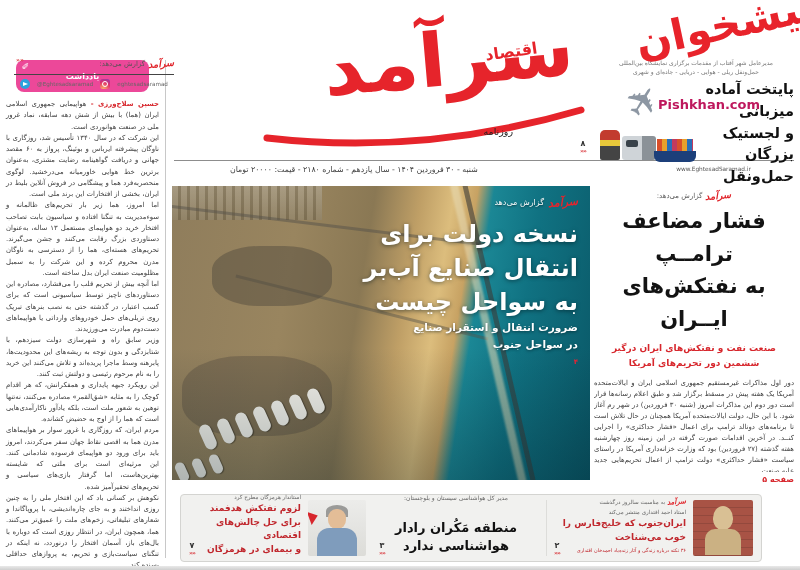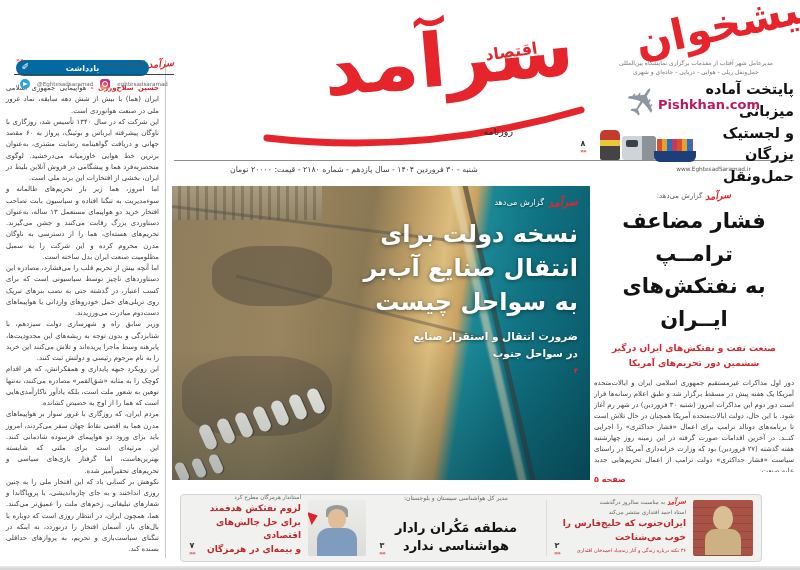--- a/index.html
+++ b/index.html
@@ -3,21 +3,21 @@
 <meta charset="utf-8">
 <style>
   * { margin:0; padding:0; box-sizing:border-box; }
   html,body { width:800px; height:570px; background:#fff; overflow:hidden;
               font-family:"DejaVu Sans", sans-serif; }
   .abs { position:absolute; }
   #page { position:relative; width:800px; height:570px; background:#fff; direction:rtl; }
 
   
   #note-col { left:6px; top:60px; width:153px; }
-  .note-badge { margin:0 10px; height:16px; background:#0369a1; border-radius:8px;
+  .note-badge { margin:0 10px; height:32px; background:#ec4899; border-radius:8px;
     color:#fff; font-size:8px; font-weight:bold; display:flex; align-items:center; justify-content:center; position:relative; }
   .note-badge .pencil { position:absolute; left:6px; top:1px; color:#fff; font-size:9px; transform:rotate(-90deg); }
   .note-head { margin-top:7px; font-size:11.5px; font-weight:bold; color:#111; text-align:center; line-height:1.45; }
   .note-body { margin-top:7px; font-size:6.9px; line-height:1.63; color:#3a3a3a; text-align:justify; white-space:pre-line; }
   .note-byline { color:#d7262c; font-weight:bold; }
 
   .vdiv { left:165px; top:60px; width:1px; height:498px; background:#c8c8c8; }
 
   
   #fish { right:626px; top:58px; width:160px; text-align:center; }
@@ -78,30 +78,30 @@
   .road2 { position:absolute; left:-10px; top:38px; width:330px; height:3px; background:#55514a; opacity:.5; transform:rotate(7deg); }
   .road3 { position:absolute; left:60px; top:120px; width:260px; height:3px; background:#55514a; opacity:.45; transform:rotate(14deg); }
   .patch { position:absolute; border-radius:40%; background:#4e463c; opacity:.45; }
   .tank { position:absolute; width:12px; height:26px; background:#f3f1ea; border-radius:6px; transform:rotate(-24deg); box-shadow:1px 1px 1px rgba(0,0,0,.35); }
   .surf { position:absolute; left:276px; top:-10px; width:8px; height:340px; background:#e8dcb6; opacity:.55; transform:rotate(-13deg); transform-origin:top center; filter:blur(1px); }
   .sea-shade { position:absolute; inset:0; background:linear-gradient(to bottom, rgba(0,0,0,0) 55%, rgba(0,25,35,.28)); }
   #photo .overlay { position:absolute; right:12px; top:10px; width:240px; text-align:right; color:#fff; direction:rtl; }
   .ph-kicker { font-size:8px; color:#fff; display:flex; justify-content:flex-start; gap:4px; align-items:center; direction:rtl; text-shadow:0 1px 2px rgba(0,0,0,.5); }
   .ph-kicker .brand-script { font-size:11px; color:#e8232b; text-shadow:none; background:rgba(255,255,255,.0); }
   .ph-hl { margin-top:8px; font-size:24px; font-weight:bold; line-height:1.42; text-shadow:0 1px 4px rgba(0,20,25,.55); }
-  .ph-sub { margin-top:9px; font-size:10.5px; font-weight:bold; line-height:1.6; text-shadow:0 1px 3px rgba(0,20,25,.55); }
+  .ph-sub { font-size:10.5px; font-weight:bold; line-height:1.6; text-shadow:0 1px 3px rgba(0,20,25,.55); }
   .ph-mark { margin-top:5px; color:#e23; font-size:7px; font-weight:bold; }
 
   
   #trump { left:594px; top:190px; width:200px; text-align:center; }
   #trump .kicker-row { justify-content:center; }
   .tp-hl { margin-top:4px; font-size:21px; font-weight:bold; color:#131313; line-height:1.55; }
   .tp-sub { margin-top:6px; font-size:9px; font-weight:bold; color:#d7262c; line-height:1.7; }
   .tp-body { margin-top:6px; font-size:6.9px; line-height:1.6; color:#3a3a3a; text-align:justify; height:94px; overflow:hidden; direction:rtl; }
-  .tp-page { margin-top:3px; font-size:8px; font-weight:bold; color:#d7262c; text-align:left; }
+  .tp-page { margin-top:3px; font-size:8px; font-weight:bold; color:#d7262c; text-align:right; }
 
   
   #strip { left:180px; top:494px; width:582px; height:68px; background:#f1f1ef; border:1px solid #d4d4d1; border-radius:4px;
            display:flex; direction:rtl; align-items:stretch; padding:5px 8px; gap:7px; }
   .s-item { position:relative; display:flex; flex-direction:column; justify-content:center; }
   .s-kicker { font-size:5.6px; color:#666; line-height:1.6; }
   .s-hl-red { color:#c0272d; font-weight:bold; font-size:9px; line-height:1.55; }
   .s-hl-black { color:#111; font-weight:bold; font-size:13px; line-height:1.4;margin-top:16px; }
   .s-note { font-size:5px; color:#c0272d; margin-top:2px; }
   .s-mark { position:absolute; left:0; bottom:0; }

